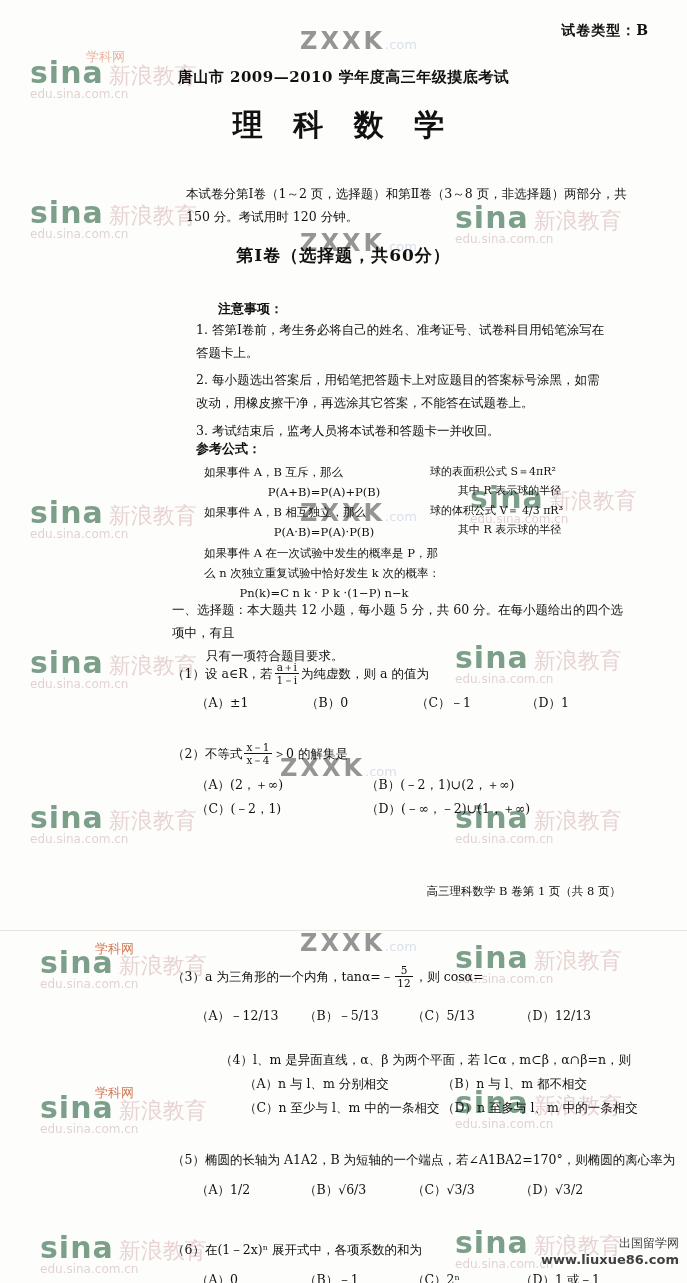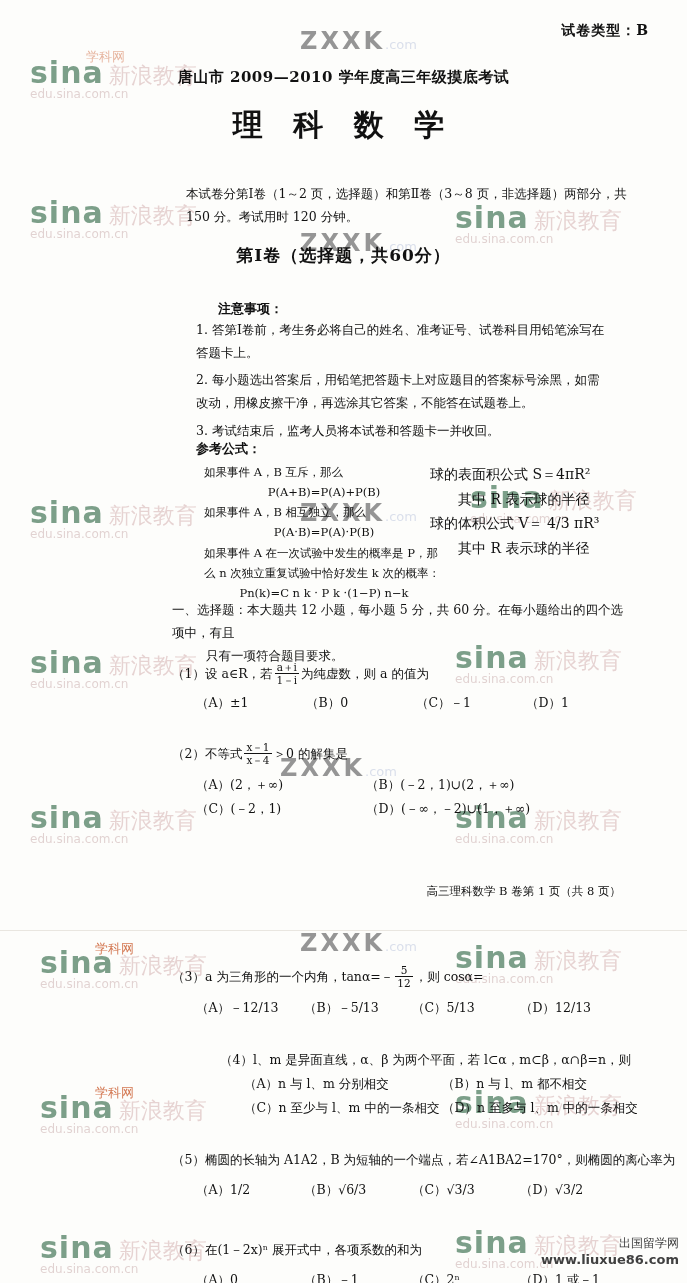--- a/index.html
+++ b/index.html
@@ -149,21 +149,21 @@
     top: 462px;
     left: 204px;
     width: 240px;
     font-size: 11.5px;
     line-height: 1.75;
   }
   .formula-right {
     top: 462px;
     left: 430px;
     width: 250px;
-    font-size: 14px;
+    font-size: 11px;
     line-height: 1.75;
   }
   .q-head {
     top: 598px;
     left: 172px;
     width: 460px;
     font-size: 12.5px;
     line-height: 1.85;
   }
   .q-head .l2 { padding-left: 34px; }
@@ -436,21 +436,21 @@
       </div>
     </div>
 
     <div class="footer-note">高三理科数学 B 卷第 1 页（共 8 页）</div>
     <div class="page-rule"></div>
 
     <div class="block q q3">
       <div class="q-stem">
         <span>（3）</span><span>a 为三角形的一个内角，tanα=－</span><span class="frac"><span class="num">5</span><span class="den">12</span></span><span>，则 cosα=</span>
       </div>
-      <div class="opts" style="margin-left:24px; margin-top:6px">
+      <div class="opts" style="margin-left:24px; margin-top:14px">
         <span>（A）－12/13</span>
         <span>（B）－5/13</span>
         <span>（C）5/13</span>
         <span>（D）12/13</span>
       </div>
     </div>
 
     <div class="block q q4">
       <div class="q-stem">
         <span>（4）</span><span>l、m 是异面直线，α、β 为两个平面，若 l⊂α，m⊂β，α∩β=n，则</span>

